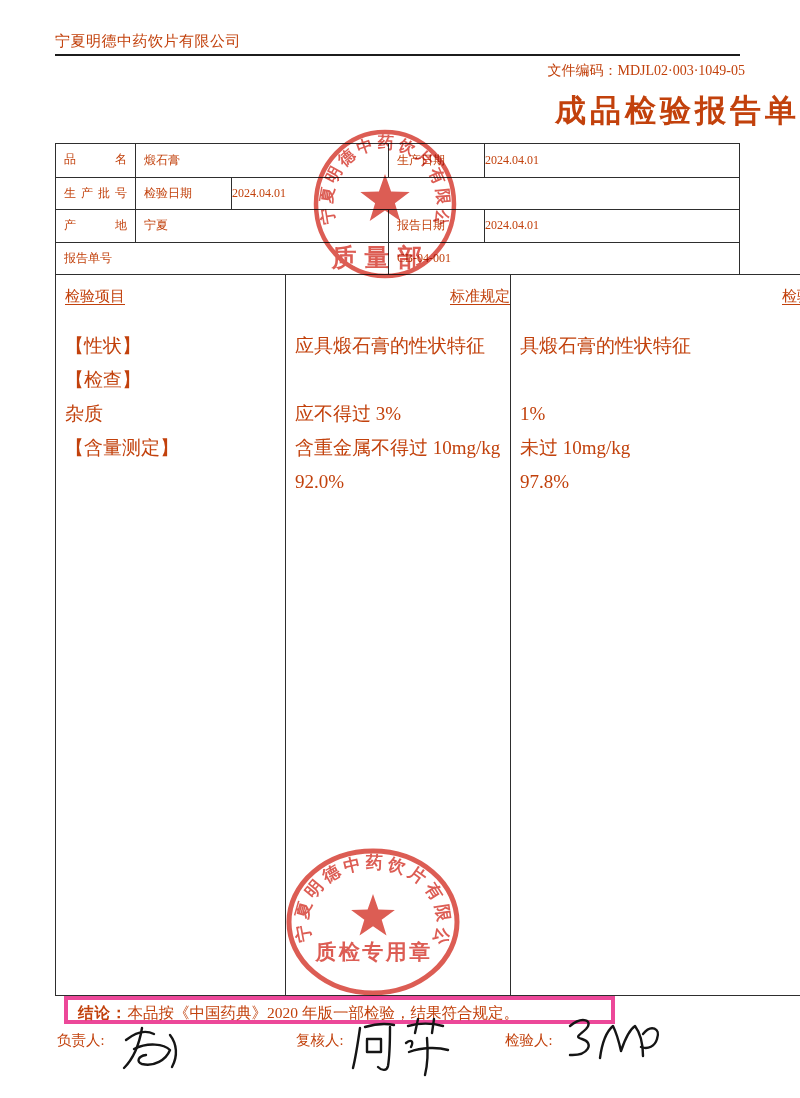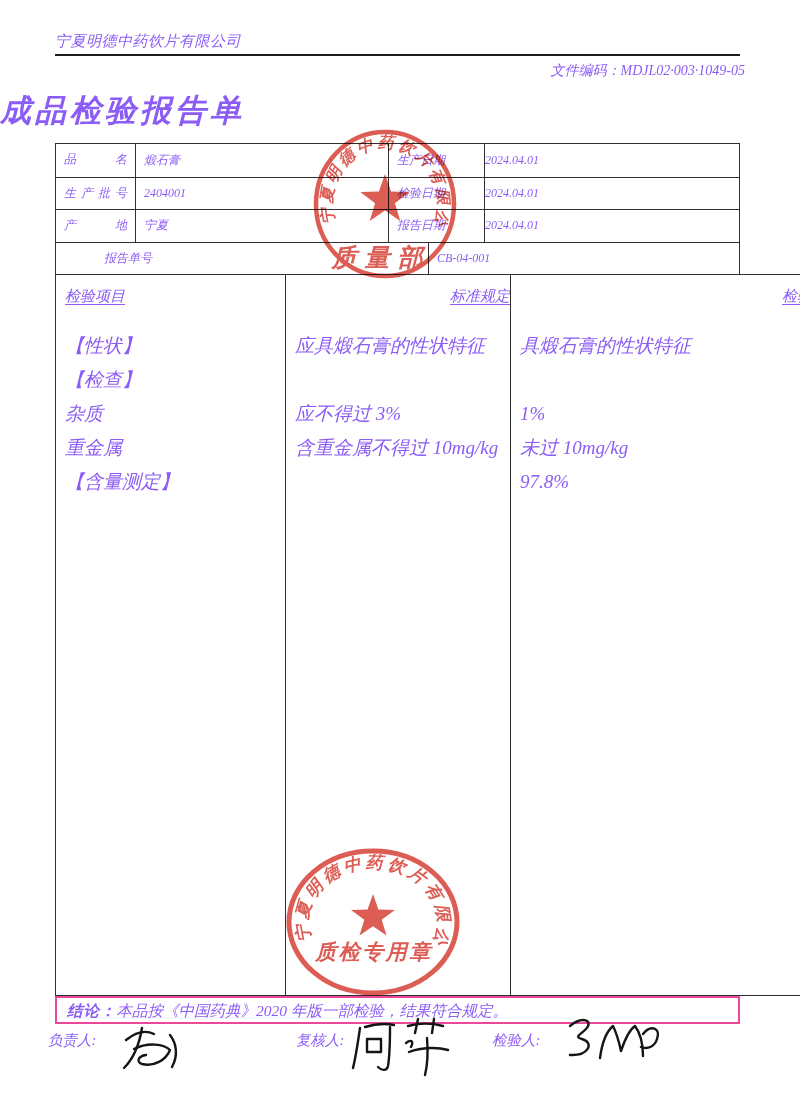--- a/index.html
+++ b/index.html
@@ -1,52 +1,52 @@
 <!DOCTYPE html>
 <html><head>
 <meta charset="utf-8">
 <style>
   html,body{margin:0;padding:0;background:#fff;}
   .page{position:relative;width:800px;height:1098px;background:#ffffff;overflow:hidden;
-        font-family:"Liberation Serif","DejaVu Serif",serif;color:#8b5cf6;font-style:italic;}
+        font-family:"Liberation Serif","DejaVu Serif",serif;color:#c2410c;}
   
   .hdr-left{position:absolute;left:55px;top:32px;font-size:15px;letter-spacing:.5px;}
   .hdr-right{position:absolute;right:55px;top:33px;font-size:14px;margin-top:29px;}
   .hdr-rule{position:absolute;left:55px;width:685px;top:54px;border-top:2px solid #1c1c1c;height:0;}
   
-  .title{position:absolute;left:0;top:90px;width:800px;text-align:left;
+  .title{position:absolute;left:0;top:90px;width:800px;text-align:right;
          font-size:31px;font-weight:bold;letter-spacing:4px;}
   
   .t1{position:absolute;left:55px;top:143px;width:685px;border:1px solid #2e2e2e;box-sizing:border-box;}
   .t1row{display:flex;height:32.5px;box-sizing:border-box;border-top:1px solid #2e2e2e;}
   .t1row:first-child{border-top:none;}
   .t1cell{box-sizing:border-box;border-left:1px solid #2e2e2e;padding:0 8px;
           display:flex;align-items:center;font-size:12px;overflow:hidden;white-space:nowrap;}
   .t1row .t1cell:first-child{border-left:none;}
   .c1{width:79px;display:block;line-height:31px;text-align:justify;text-align-last:justify;}
   .c2{width:253px;}
   .c3{width:96px;}
   .c4{flex:1;padding-left:0;}
-  .c-half-l{width:332px;display:flex;align-items:center;margin-left:40px;}
+  .c-half-l{width:332px;display:flex;align-items:center;}
   .c-half-r{flex:1;}
   
   .t2{position:absolute;left:55px;top:274px;width:788px;height:722px;display:flex;
       border:1px solid #2e2e2e;box-sizing:border-box;}
   .t2col{box-sizing:border-box;border-left:1px solid #2e2e2e;overflow:hidden;}
   .t2col:first-child{border-left:none;}
   .col-items{width:229px;}
   .col-standards{width:225px;}
   .col-results{flex:1;}
   .t2hdr{height:54px;padding-top:12px;font-size:15px;box-sizing:border-box;}
   .t2hdr.left{padding-left:9px;}
   .t2hdr.center{text-align:right;}
   .t2hdr span{text-decoration:underline;text-underline-offset:3px;}
   .tline{min-height:34px;line-height:34px;font-size:19px;padding:0 9px;white-space:nowrap;}
   
-  .concl{position:absolute;left:55px;top:996px;width:685px;height:28px;border:2px solid #ec4899;
+  .concl{position:absolute;left:64px;top:996px;width:551px;height:28px;border:4px solid #ec4899;
          box-sizing:border-box;line-height:25px;padding-left:10px;font-size:15.5px;white-space:nowrap;}
   .concl b{letter-spacing:1px;}
   
   .sig-label{position:absolute;font-size:14.5px;}
   .sig-svg{position:absolute;}
   .sig-svg path{fill:none;stroke:#151515;stroke-width:2.4;stroke-linecap:round;stroke-linejoin:round;}
   
   .stamp{position:absolute;mix-blend-mode:multiply;opacity:.88;}
   .ring-text{font-family:"Liberation Serif","DejaVu Serif",serif;font-weight:bold;font-size:16px;letter-spacing:3.5px;}
   .ring-text-b{font-family:"Liberation Serif","DejaVu Serif",serif;font-weight:bold;font-size:17px;letter-spacing:4px;}
@@ -66,21 +66,20 @@
 
   <div class="t1">
     <div class="t1row">
       <div class="t1cell c1">品名</div>
       <div class="t1cell c2">煅石膏</div>
       <div class="t1cell c3">生产日期</div>
       <div class="t1cell c4">2024.04.01</div>
     </div>
     <div class="t1row">
       <div class="t1cell c1">生产批号</div>
-      <div class="t1cell c2">2404001</div>
       <div class="t1cell c3">检验日期</div>
       <div class="t1cell c4">2024.04.01</div>
     </div>
     <div class="t1row">
       <div class="t1cell c1">产地</div>
       <div class="t1cell c2">宁夏</div>
       <div class="t1cell c3">报告日期</div>
       <div class="t1cell c4">2024.04.01</div>
     </div>
     <div class="t1row">
@@ -88,47 +87,47 @@
       <div class="t1cell c-half-r">CB-04-001</div>
     </div>
   </div>
 
   <div class="t2">
     <div class="t2col col-items">
       <div class="t2hdr left"><span>检验项目</span></div>
       <div class="tline">【性状】</div>
       <div class="tline">【检查】</div>
       <div class="tline">杂质</div>
-      <div class="tline">重金属</div>
       <div class="tline">【含量测定】</div>
     </div>
     <div class="t2col col-standards">
       <div class="t2hdr center"><span>标准规定</span></div>
       <div class="tline">应具煅石膏的性状特征</div>
       <div class="tline"></div>
       <div class="tline">应不得过 3%</div>
       <div class="tline">含重金属不得过 10mg/kg</div>
+      <div class="tline">92.0%</div>
     </div>
     <div class="t2col col-results">
       <div class="t2hdr center"><span>检验结果</span></div>
       <div class="tline">具煅石膏的性状特征</div>
       <div class="tline"></div>
       <div class="tline">1%</div>
       <div class="tline">未过 10mg/kg</div>
       <div class="tline">97.8%</div>
     </div>
   </div>
 
   <div class="concl">
     <b>结论：</b><span>本品按《中国药典》2020 年版一部检验，结果符合规定。</span>
   </div>
 
-  <div class="sig-label" style="left:48px;top:1031px;">负责人:</div>
+  <div class="sig-label" style="left:57px;top:1031px;">负责人:</div>
   <div class="sig-label" style="left:296px;top:1031px;">复核人:</div>
-  <div class="sig-label" style="left:492px;top:1031px;">检验人:</div>
+  <div class="sig-label" style="left:505px;top:1031px;">检验人:</div>
 
   <svg class="sig-svg" style="left:112px;top:1022px;" width="100" height="52" viewBox="0 0 100 52">
     <path d="M14,18 C24,10 34,8 42,12"></path>
     <path d="M30,6 C28,18 24,34 12,46"></path>
     <path d="M22,27 C36,20 52,22 58,28 C54,38 42,45 30,42 C24,40 26,34 34,33"></path>
     <path d="M58,13 C65,22 66,34 60,45"></path>
   </svg>
   <svg class="sig-svg" style="left:348px;top:1016px;" width="115" height="62" viewBox="0 0 115 62">
     <path d="M12,12 C10,26 8,40 5,52"></path>
     <path d="M17,11 C27,8 37,7 46,9"></path>

